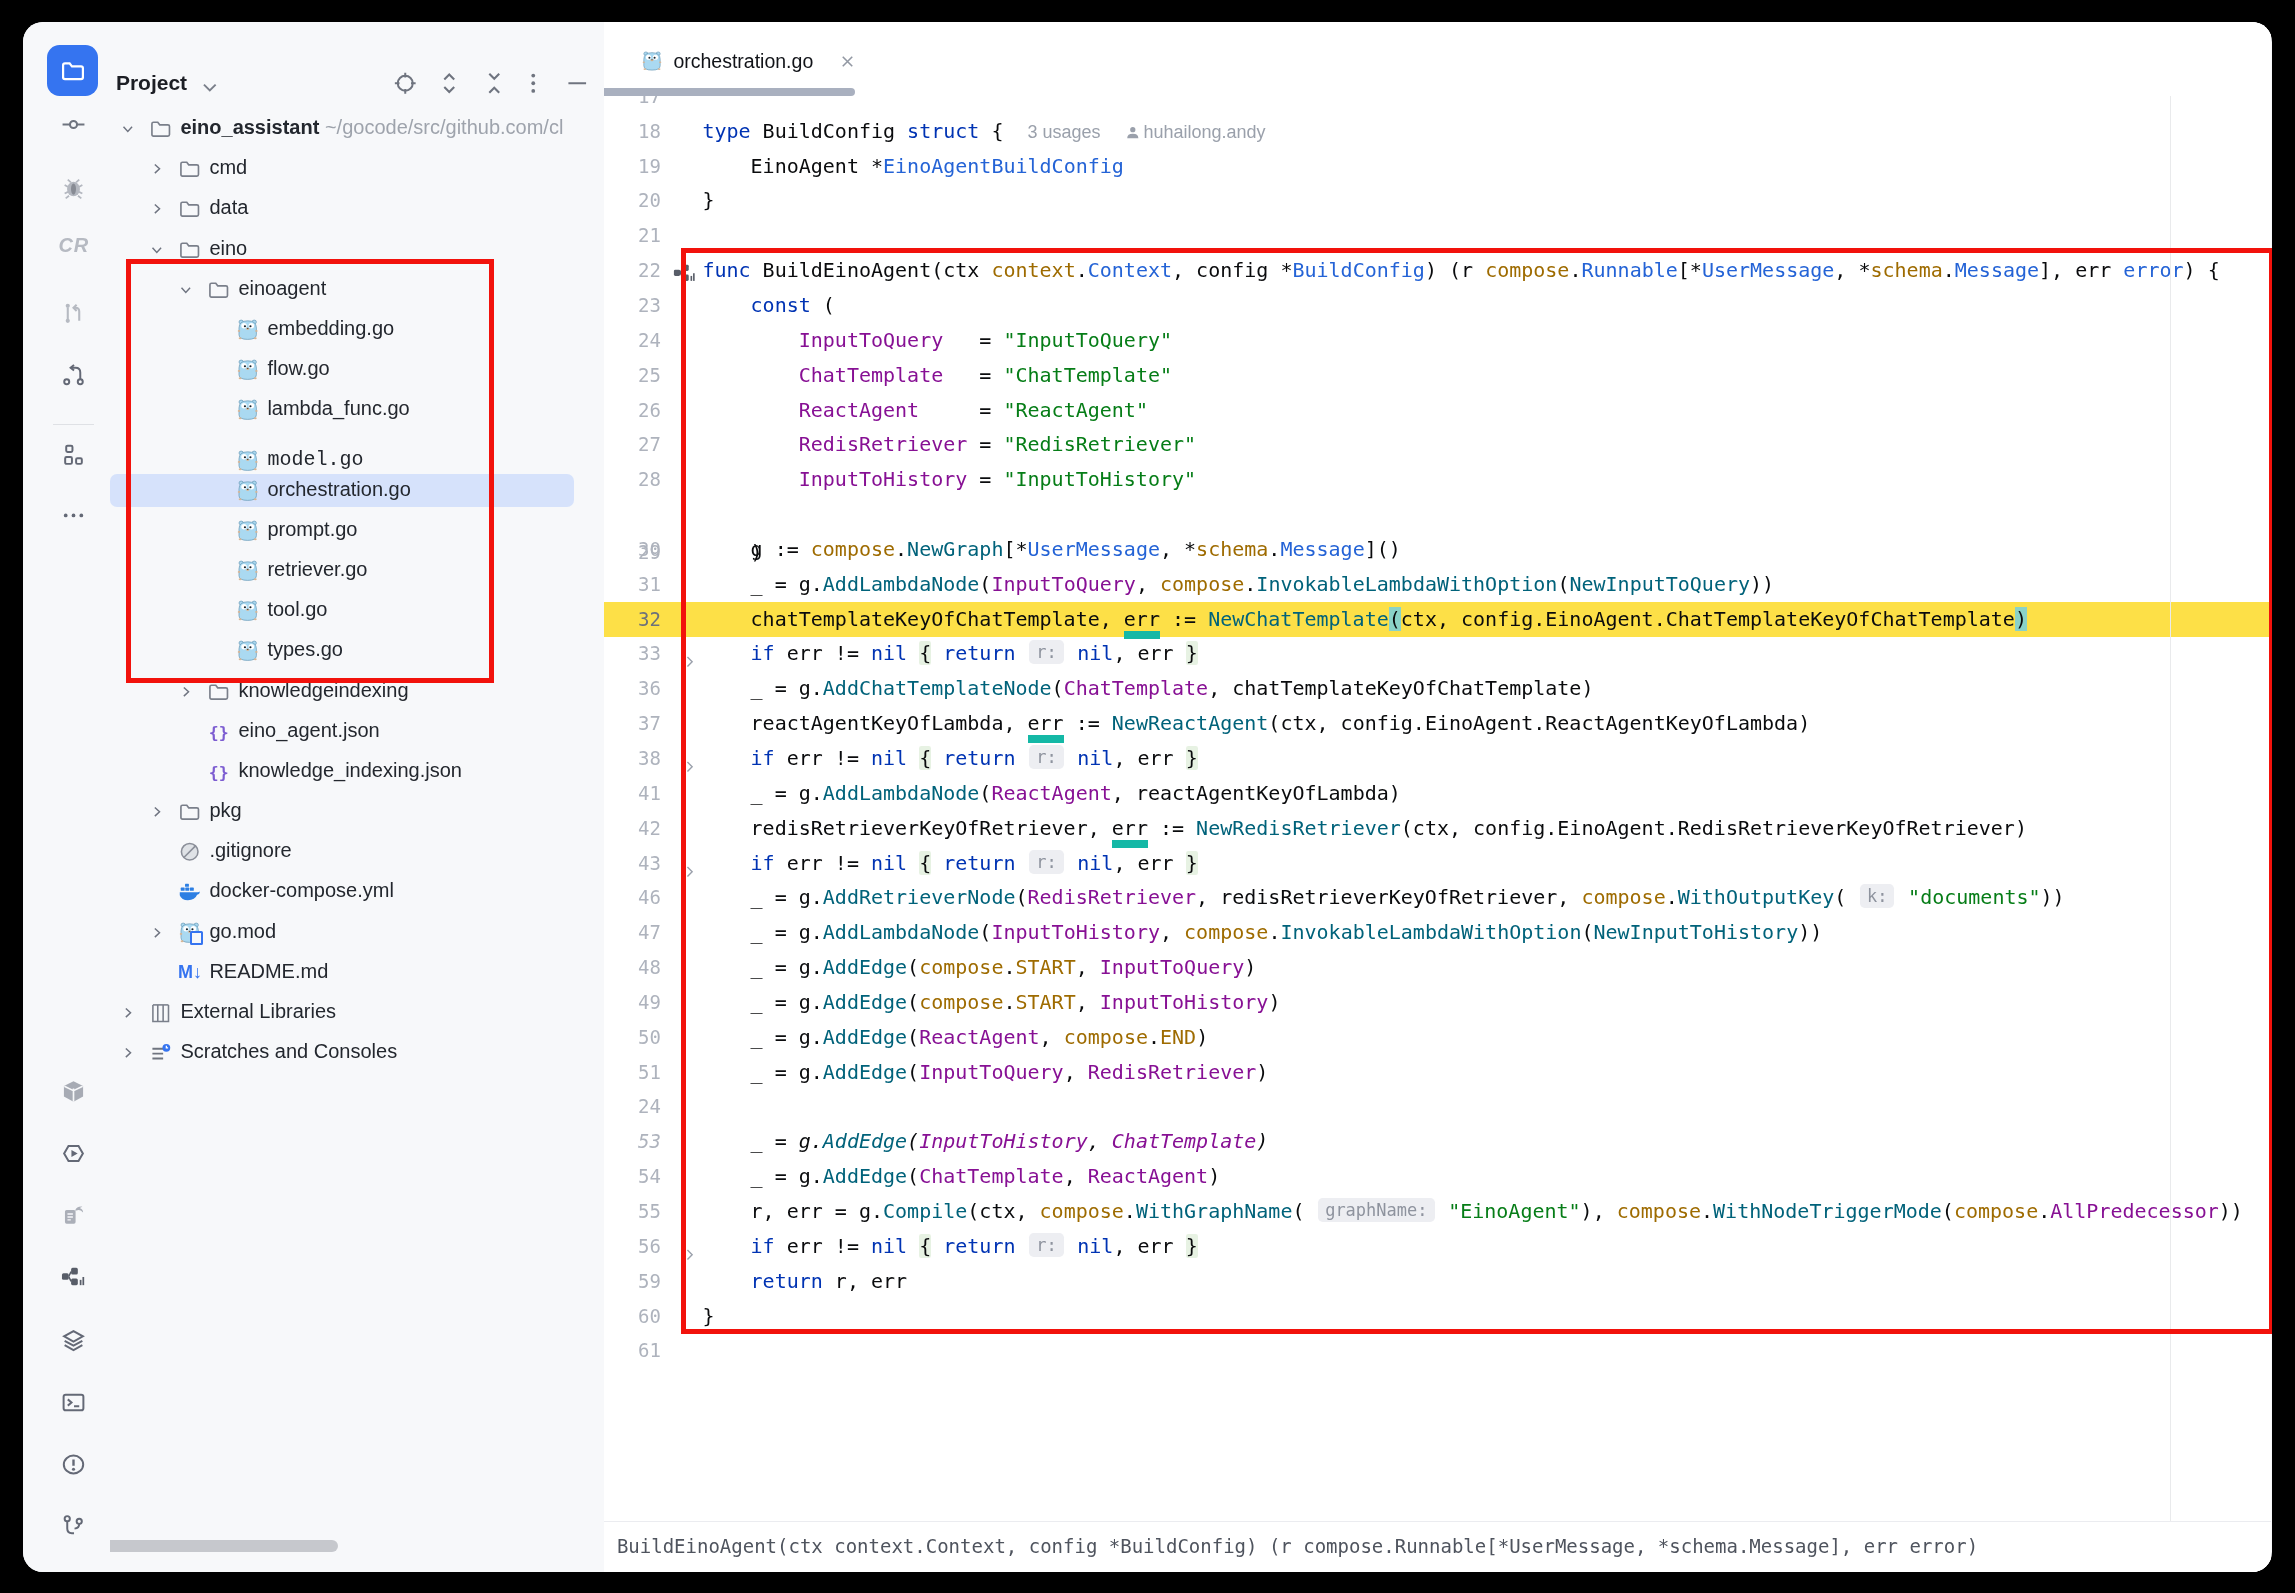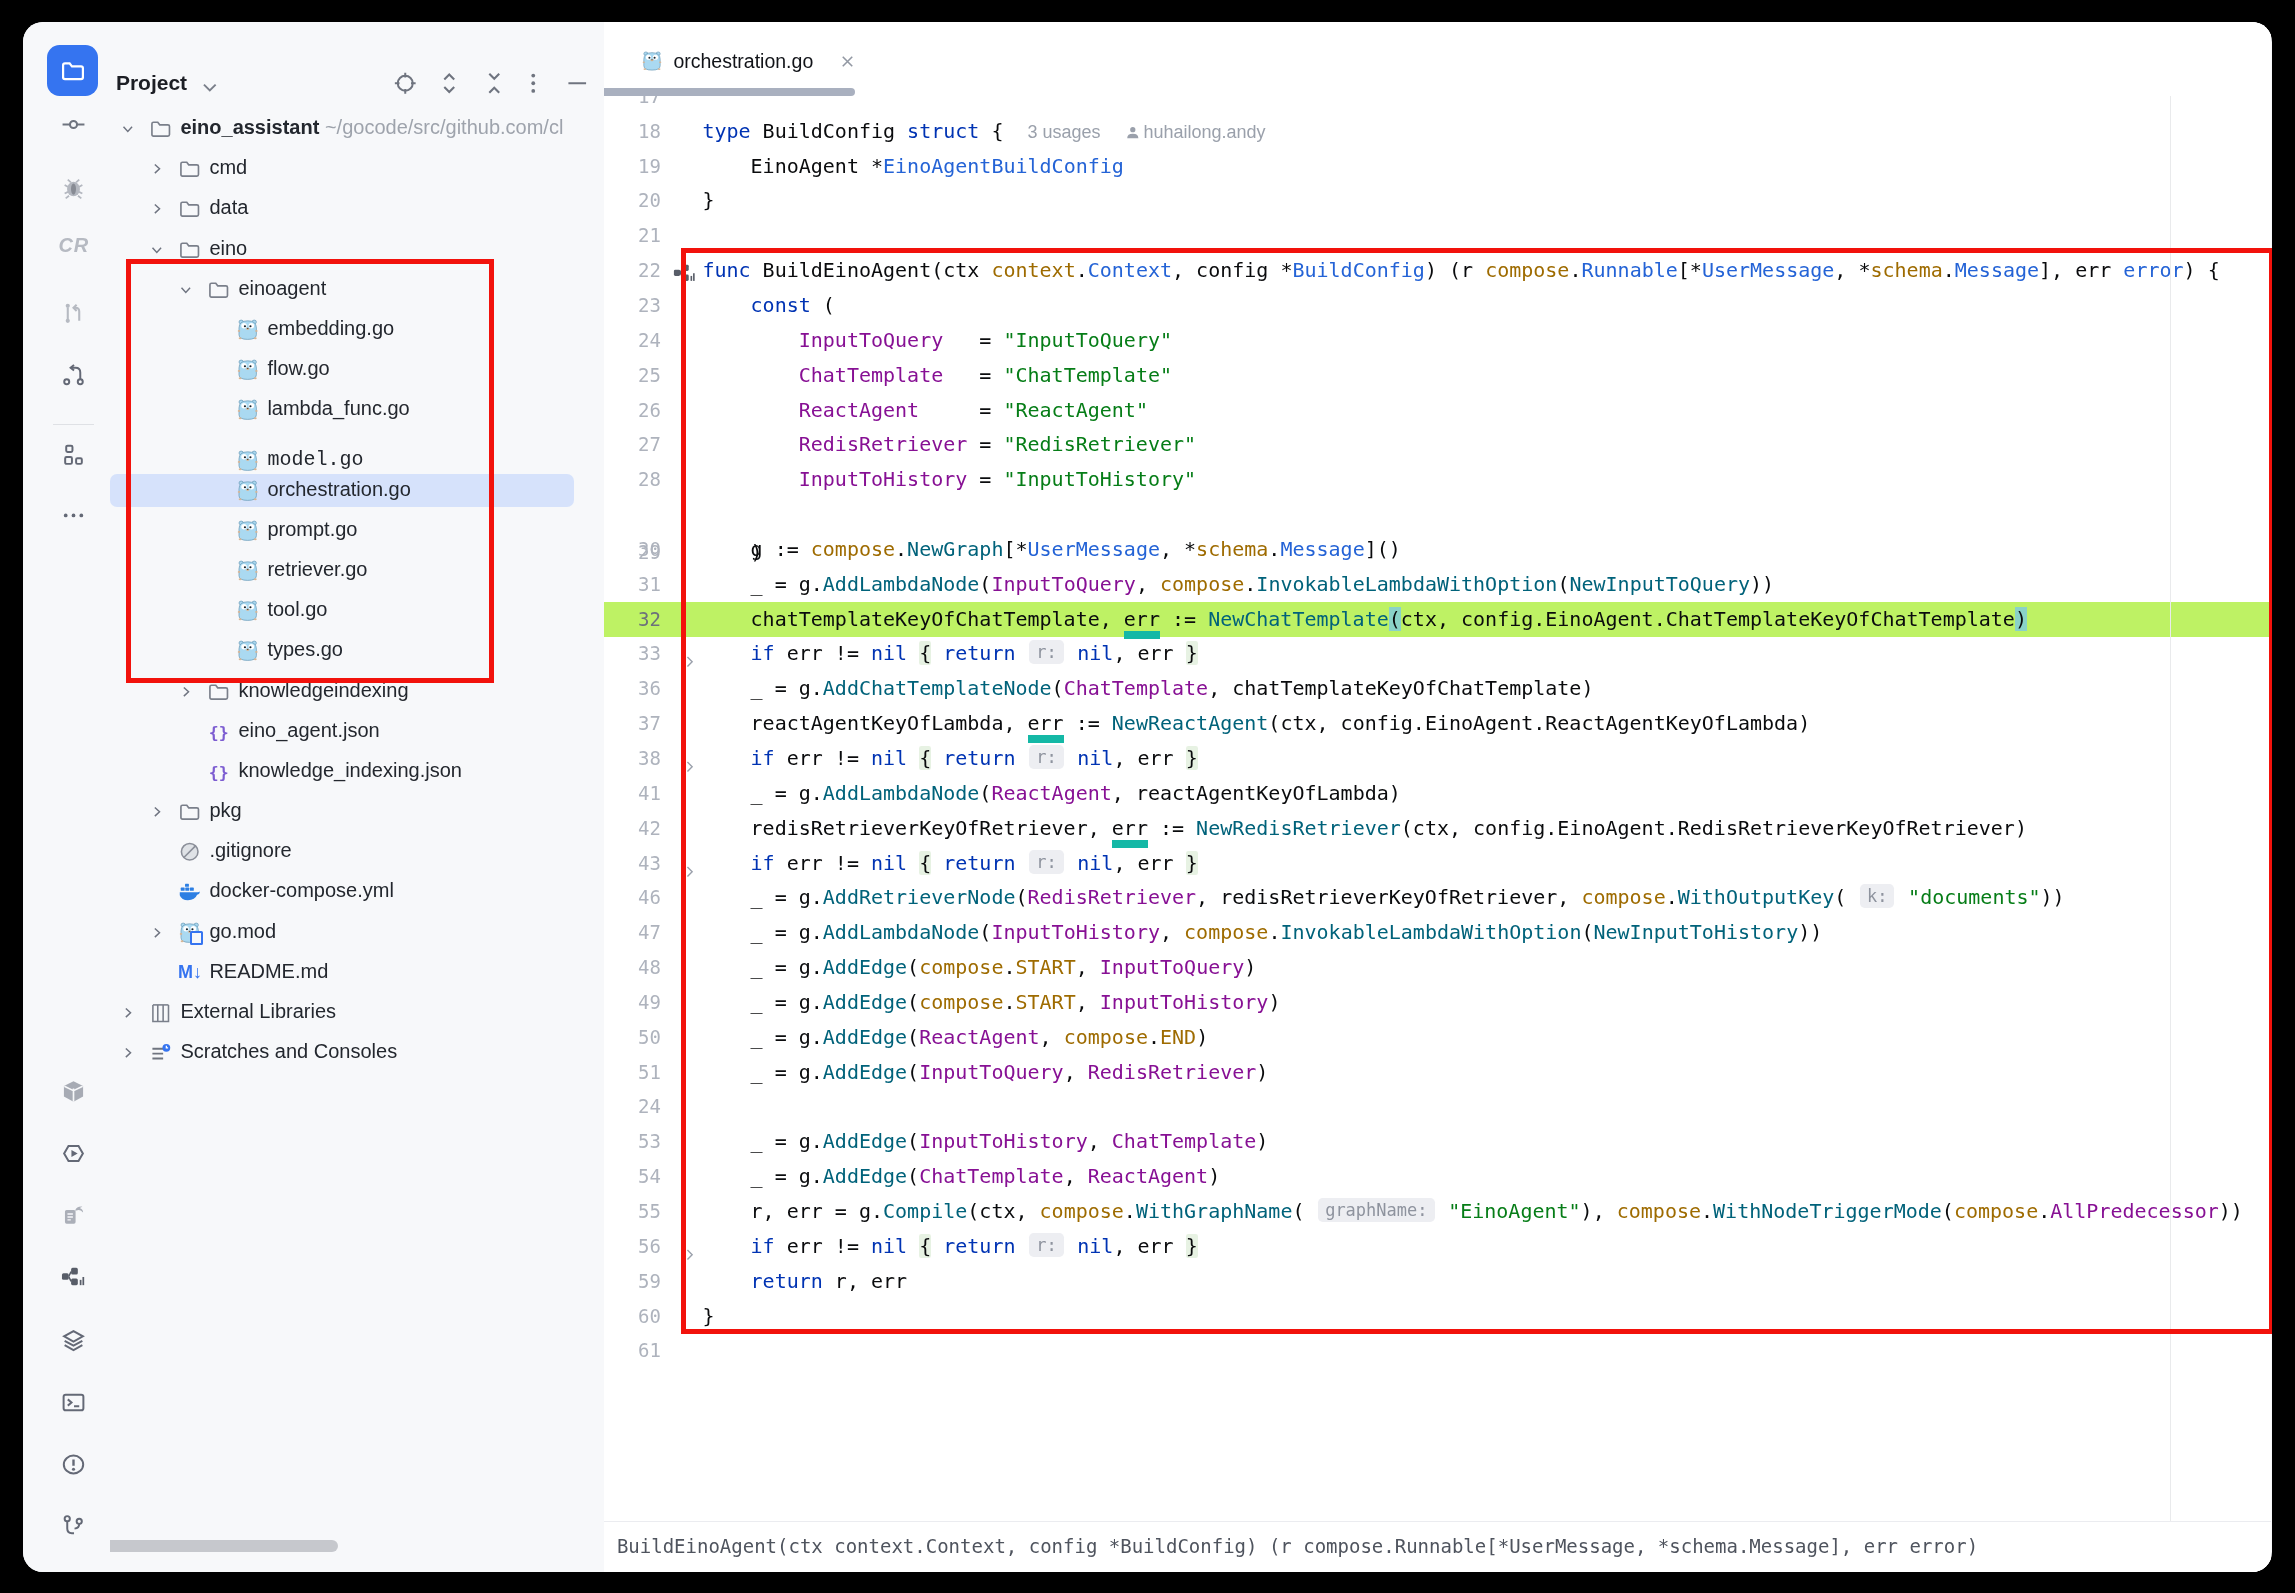--- a/index.html
+++ b/index.html
@@ -32,21 +32,21 @@
   .tr-label b{font-weight:700;}
   .tr-suffix{color:#9ea3ac;font-weight:400;}
   .md-ic{font-weight:800;font-size:18px;color:#3574F0;font-style:normal;}
   .gomod-badge{position:absolute;right:-1.6px;bottom:-0.8px;width:9.4px;height:9.4px;border:2px solid #3574F0;border-radius:1.6px;background:#f7f8fa;}
   #panel-hscroll{position:absolute;left:-15.6px;top:1518px;width:243px;height:11.7px;background:#c6c8cd;border-radius:6.2px;}
 
   
   #editor-pane{position:absolute;left:581px;top:0;width:1667px;height:1550px;background:#fff;}
   #code-area{position:absolute;left:0;top:0;width:100%;height:1500px;overflow:hidden;}
   .code-row{position:absolute;left:0;width:100%;height:35px;white-space:pre;font-family:"DejaVu Sans Mono","Liberation Mono",monospace;font-size:20px;line-height:35px;color:#0a0b0d;}
-  .row-cur{background:#bef264;}
+  .row-cur{background:#fde047;}
   .ln{position:absolute;left:15.6px;width:41px;text-align:right;font-size:19px;color:#aeb3bd;font-family:"DejaVu Sans Mono",monospace;}
   .ln-cur{color:#6d717b;}
   .fold-arrow{position:absolute;left:78px;top:9.4px;width:15.6px;height:15.6px;}
   .gicon{position:absolute;left:69px;top:7px;width:23.4px;height:20px;}
   .code-text{position:absolute;left:98px;top:0;}
   .sk{color:#0033B3}.st{color:#2463D6}.sf{color:#00627A}.sp{color:#9E6B00}.sc{color:#871094}.ss{color:#067D17}.sd{color:#0a0b0d}
   .sg{color:#9aa0ab;font-family:"Liberation Sans",sans-serif;font-size:18px;}
   .sh{display:inline-block;background:#edeef2;color:#8e939e;font-size:17px;border-radius:4.7px;padding:0 7px;line-height:24px;margin:0 1.6px;vertical-align:1.6px;font-family:"DejaVu Sans Mono",monospace;}
   .sfold{background:#e7f2e3;border-radius:2.3px;}
   .sm{background:#8ad2c8;}
@@ -608,21 +608,21 @@
         <div class="code-row" style="top: 824px;"><span class="ln">43</span><span class="fold-arrow"><svg viewBox="0 0 20 20" fill="none" stroke="#9aa0ab" stroke-width="1.8">
               <path d="M7 4 l6 6 -6 6"></path>
             </svg></span><span class="code-text"><span class="sd">    </span><span class="sk">if</span><span class="sd"> err != </span><span class="sk">nil</span><span class="sd"> </span><span class="sfold">{</span><span class="sd"> </span><span class="sk">return</span><span class="sd"> </span><span class="sh">r:</span><span class="sd"> </span><span class="sk">nil</span><span class="sd">, err </span><span class="sfold">}</span></span></div>
         <div class="code-row" style="top: 858px;"><span class="ln">46</span><span class="code-text"><span class="sd">    _ = g.</span><span class="sf">AddRetrieverNode</span><span class="sd">(</span><span class="sc">RedisRetriever</span><span class="sd">, redisRetrieverKeyOfRetriever, </span><span class="sp">compose</span><span class="sd">.</span><span class="sf">WithOutputKey</span><span class="sd">( </span><span class="sh">k:</span><span class="sd"> </span><span class="ss">"documents"</span><span class="sd">))</span></span></div>
         <div class="code-row" style="top: 893px;"><span class="ln">47</span><span class="code-text"><span class="sd">    _ = g.</span><span class="sf">AddLambdaNode</span><span class="sd">(</span><span class="sc">InputToHistory</span><span class="sd">, </span><span class="sp">compose</span><span class="sd">.</span><span class="sf">InvokableLambdaWithOption</span><span class="sd">(</span><span class="sf">NewInputToHistory</span><span class="sd">))</span></span></div>
         <div class="code-row" style="top: 928px;"><span class="ln">48</span><span class="code-text"><span class="sd">    _ = g.</span><span class="sf">AddEdge</span><span class="sd">(</span><span class="sp">compose</span><span class="sd">.</span><span class="sp">START</span><span class="sd">, </span><span class="sc">InputToQuery</span><span class="sd">)</span></span></div>
         <div class="code-row" style="top: 963px;"><span class="ln">49</span><span class="code-text"><span class="sd">    _ = g.</span><span class="sf">AddEdge</span><span class="sd">(</span><span class="sp">compose</span><span class="sd">.</span><span class="sp">START</span><span class="sd">, </span><span class="sc">InputToHistory</span><span class="sd">)</span></span></div>
         <div class="code-row" style="top: 998px;"><span class="ln">50</span><span class="code-text"><span class="sd">    _ = g.</span><span class="sf">AddEdge</span><span class="sd">(</span><span class="sc">ReactAgent</span><span class="sd">, </span><span class="sp">compose</span><span class="sd">.</span><span class="sp">END</span><span class="sd">)</span></span></div>
         <div class="code-row" style="top: 1033px;"><span class="ln">51</span><span class="code-text"><span class="sd">    _ = g.</span><span class="sf">AddEdge</span><span class="sd">(</span><span class="sc">InputToQuery</span><span class="sd">, </span><span class="sc">RedisRetriever</span><span class="sd">)</span></span></div>
         <div class="code-row" style="top: 1067px;"><span class="ln">24</span></div>
-        <div class="code-row" style="top: 1102px;"><span class="ln">53</span><span class="code-text"><span class="sd">    _ = g.</span><span class="sf">AddEdge</span><span class="sd">(</span><span class="sc">InputToHistory</span><span class="sd">, </span><span class="sc">ChatTemplate</span><span class="sd">)</span></span></div>
+        <div class="code-row" style="top: 1102px; font-style: italic;"><span class="ln">53</span><span class="code-text"><span class="sd">    _ = g.</span><span class="sf">AddEdge</span><span class="sd">(</span><span class="sc">InputToHistory</span><span class="sd">, </span><span class="sc">ChatTemplate</span><span class="sd">)</span></span></div>
         <div class="code-row" style="top: 1137px;"><span class="ln">54</span><span class="code-text"><span class="sd">    _ = g.</span><span class="sf">AddEdge</span><span class="sd">(</span><span class="sc">ChatTemplate</span><span class="sd">, </span><span class="sc">ReactAgent</span><span class="sd">)</span></span></div>
         <div class="code-row" style="top: 1172px;"><span class="ln">55</span><span class="code-text"><span class="sd">    r, err = g.</span><span class="sf">Compile</span><span class="sd">(ctx, </span><span class="sp">compose</span><span class="sd">.</span><span class="sf">WithGraphName</span><span class="sd">( </span><span class="sh">graphName:</span><span class="sd"> </span><span class="ss">"EinoAgent"</span><span class="sd">), </span><span class="sp">compose</span><span class="sd">.</span><span class="sf">WithNodeTriggerMode</span><span class="sd">(</span><span class="sp">compose</span><span class="sd">.</span><span class="sc">AllPredecessor</span><span class="sd">))</span></span></div>
         <div class="code-row" style="top: 1207px;"><span class="ln">56</span><span class="fold-arrow"><svg viewBox="0 0 20 20" fill="none" stroke="#9aa0ab" stroke-width="1.8">
               <path d="M7 4 l6 6 -6 6"></path>
             </svg></span><span class="code-text"><span class="sd">    </span><span class="sk">if</span><span class="sd"> err != </span><span class="sk">nil</span><span class="sd"> </span><span class="sfold">{</span><span class="sd"> </span><span class="sk">return</span><span class="sd"> </span><span class="sh">r:</span><span class="sd"> </span><span class="sk">nil</span><span class="sd">, err </span><span class="sfold">}</span></span></div>
         <div class="code-row" style="top: 1242px;"><span class="ln">59</span><span class="code-text"><span class="sd">    </span><span class="sk">return</span><span class="sd"> r, err</span></span></div>
         <div class="code-row" style="top: 1277px;"><span class="ln">60</span><span class="code-text"><span class="sd">}</span></span></div>
         <div class="code-row" style="top: 1311px;"><span class="ln">61</span><span class="code-text"></span></div>
       </div>
     <div id="tab-bar">

